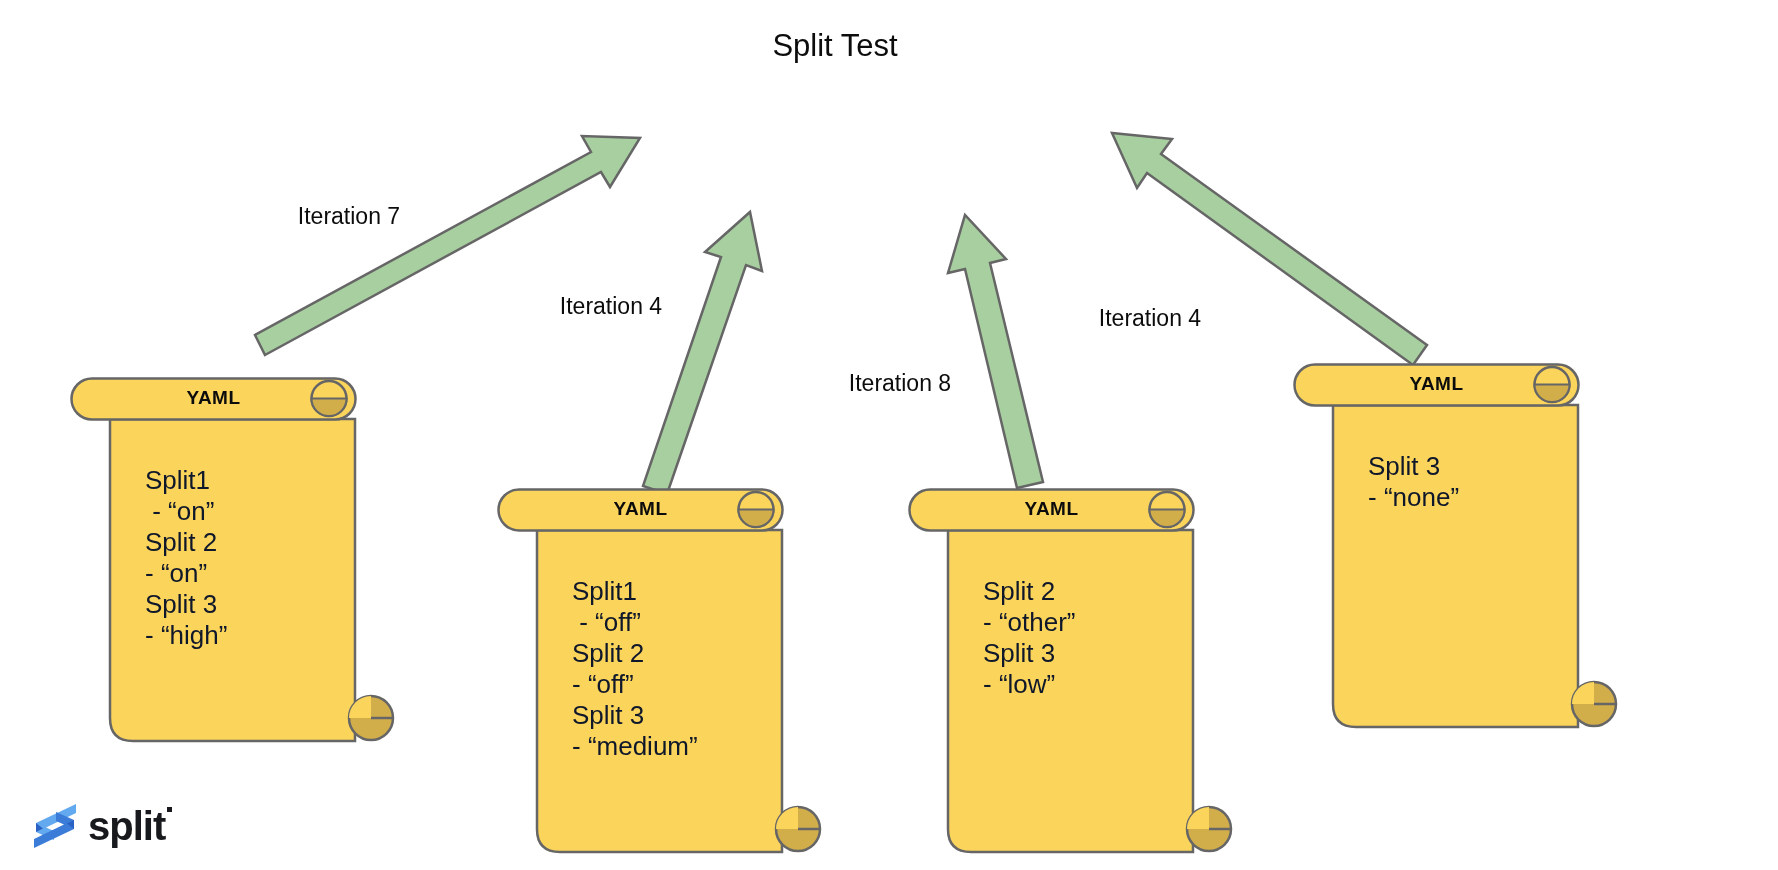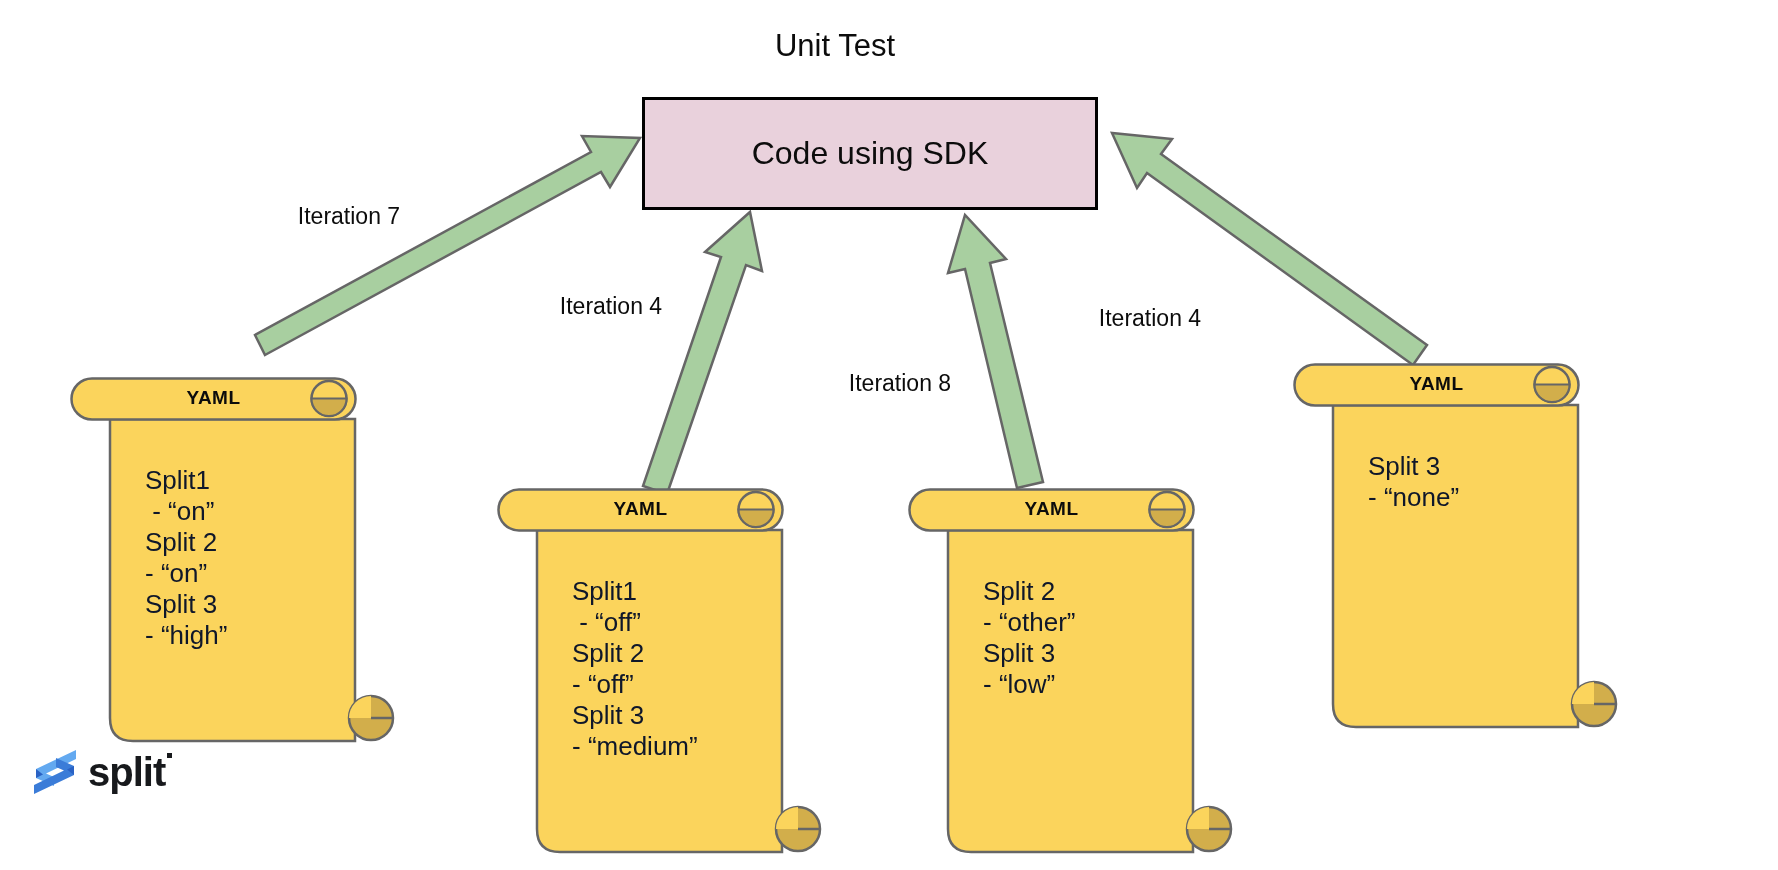--- a/index.html
+++ b/index.html
@@ -33,46 +33,43 @@
   .scroll svg.scroll-shape{position:absolute;left:0;top:0;}
   .scroll .yaml-label{
     position:absolute;left:0;top:10px;width:287px;text-align:center;
     font-weight:bold;font-size:19px;letter-spacing:.5px;color:#0c0c0c;
   }
   .scroll .scroll-content{
     position:absolute;left:75px;top:88px;width:210px;
     font-size:26px;line-height:31px;white-space:pre;color:#0f172a;
   }
   #arrow-layer{left:0;top:0;}
-  #split-logo{left:30px;top:747px;display:flex;align-items:center;}
+  #split-logo{left:30px;top:801px;display:flex;align-items:center;}
   #split-logo-text{
     font-size:40px;font-weight:800;color:#17191c;letter-spacing:-1px;
     margin-left:8px;line-height:50px;position:relative;
   }
   #split-logo-text:after{
     content:"";position:absolute;right:-7px;top:6px;width:5px;height:5px;background:#17191c;
   }
 </style>
 </head>
 <body>
 
 <div id="stage">
 
   <svg id="arrow-layer" class="abs" width="1778" height="870" viewBox="0 0 1778 870">
     <polygon points="265,355 601,172 610,187 640,138 582,136 591,152 255,335" fill="#a8cfa0" stroke="#666666" stroke-width="2.5"></polygon>
     <polygon points="667,494 746,265 762,271 750,212 705,252 721,257 643,486" fill="#a8cfa0" stroke="#666666" stroke-width="2.5"></polygon>
     <polygon points="1043,482 990,263 1006,259 965,215 948,273 965,269 1017,488" fill="#a8cfa0" stroke="#666666" stroke-width="2.5"></polygon>
     <polygon points="1427,345 1161,154 1172,139 1112,133 1137,188 1147,173 1413,365" fill="#a8cfa0" stroke="#666666" stroke-width="2.5"></polygon>
   </svg>
 
-  <div id="page-title" class="abs">Unit Test</div>
+  <div id="page-title" class="abs">Split Test</div>
 
-  <div id="sdk-box" class="abs">
-    <span>Code using SDK</span>
-  </div>
 
   <div id="iter-1" class="abs iter-label">Iteration 7</div>
   <div id="iter-2" class="abs iter-label">Iteration 4</div>
   <div id="iter-3" class="abs iter-label">Iteration 8</div>
   <div id="iter-4" class="abs iter-label">Iteration 4</div>
 
   <svg width="0" height="0" style="position:absolute">
     <defs>
       <g id="scroll-shape-def">
 

